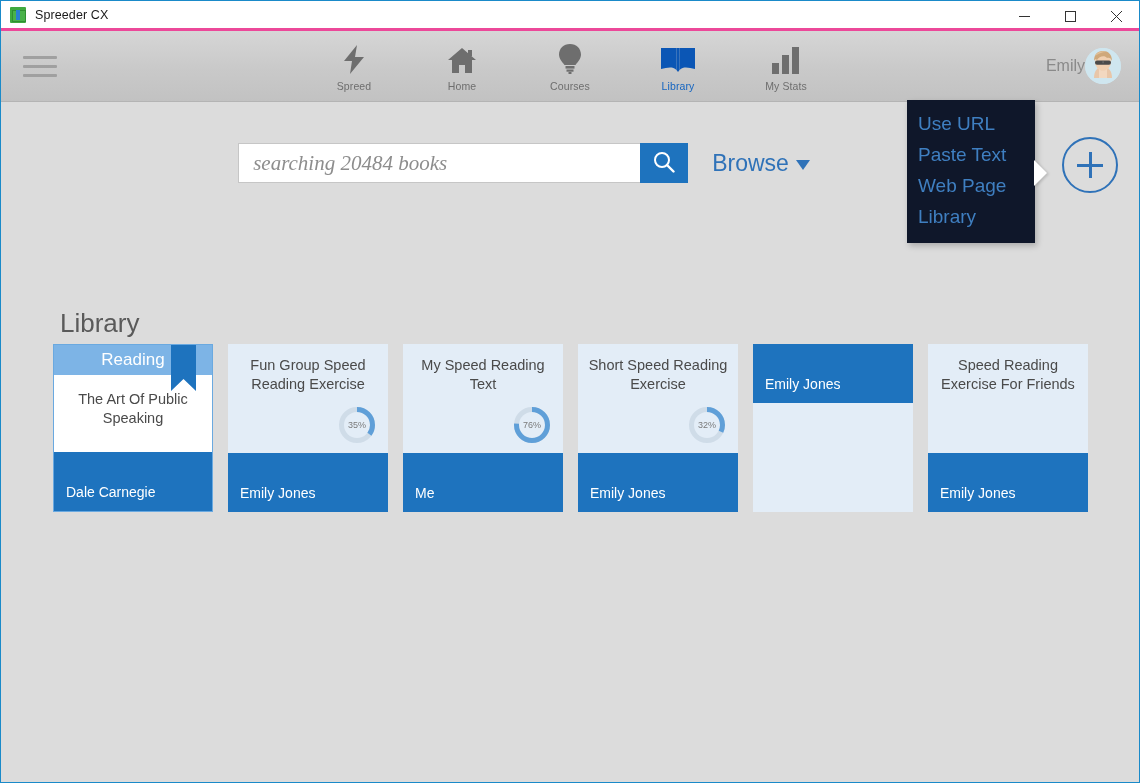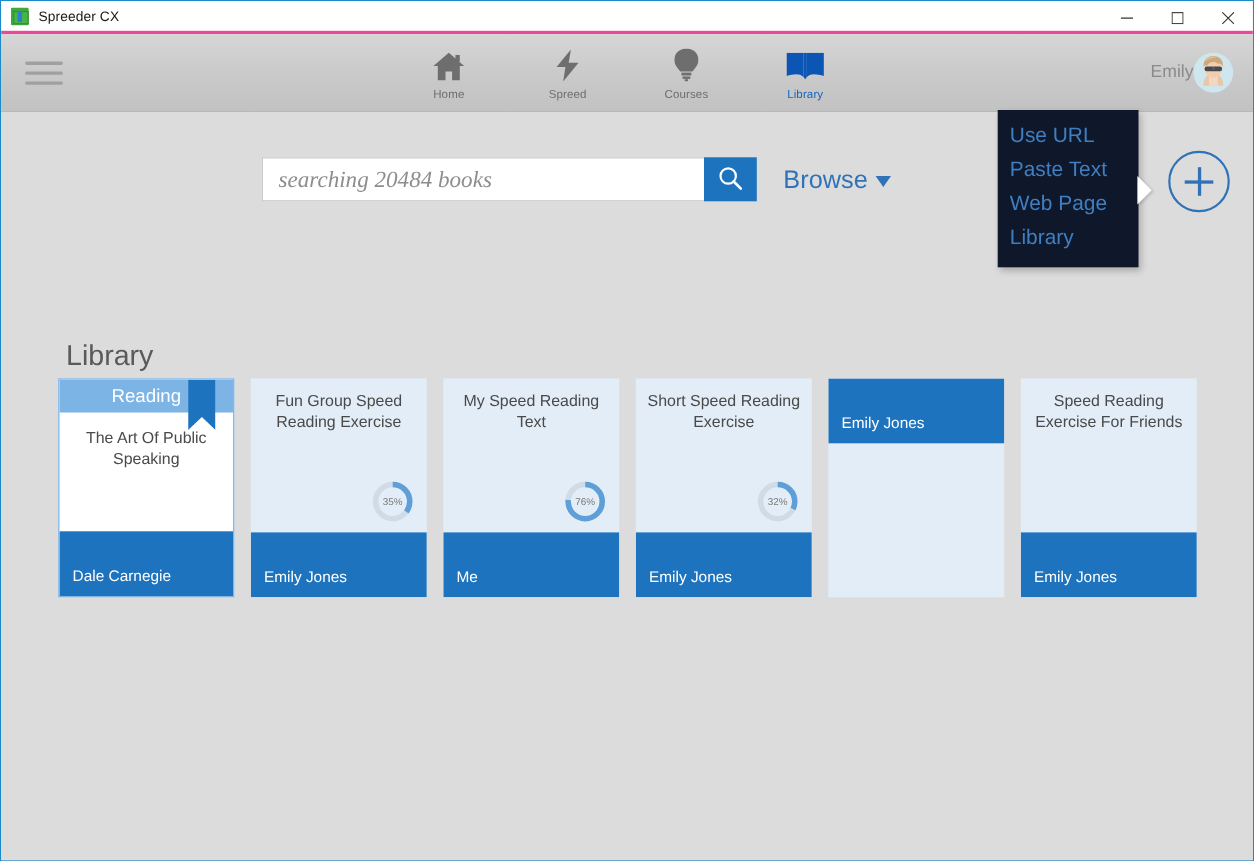--- a/index.html
+++ b/index.html
@@ -268,21 +268,21 @@
   .cards {
     position: absolute;
     left: 52px;
     top: 242px;
     display: flex;
     gap: 15px;
   }
 
   .card {
     width: 160px;
-    height: 199px;
+    height: 168px;
     background: #e3edf7;
     position: relative;
     display: flex;
     flex-direction: column;
     cursor: pointer;
     overflow: hidden;
   }
   .card.reading {
     background: #ffffff;
     border: 1px solid #6aa9e0;
@@ -377,35 +377,35 @@
     <div class="hamburger">
       <span></span>
         <span></span>
         <span></span>
     </div>
 
     <div class="nav-items">
 
       <div class="nav-item">
         <span class="nav-icon">
+          <svg width="26" height="29" viewBox="0 0 26 29">
+              <path d="M16 0 L3 16 L11 16 L9 29 L23 12 L14 12 Z" fill="#6e6e6e"></path>
+            </svg>
+        </span>
+        <span class="nav-label">Spreed</span>
+      </div>
+
+      <div class="nav-item">
+        <span class="nav-icon">
           <svg width="30" height="27" viewBox="0 0 30 27">
               <path d="M15 1 L29 13 L25 13 L25 26 L18 26 L18 18 L12 18 L12 26 L5 26 L5 13 L1 13 Z" fill="#6e6e6e"></path>
               <rect x="21" y="3" width="4" height="6" fill="#6e6e6e"></rect>
             </svg>
         </span>
         <span class="nav-label">Home</span>
-      </div>
-
-      <div class="nav-item">
-        <span class="nav-icon">
-          <svg width="26" height="29" viewBox="0 0 26 29">
-              <path d="M16 0 L3 16 L11 16 L9 29 L23 12 L14 12 Z" fill="#6e6e6e"></path>
-            </svg>
-        </span>
-        <span class="nav-label">Spreed</span>
       </div>
 
       <div class="nav-item">
         <span class="nav-icon">
           <svg width="22" height="30" viewBox="0 0 22 30">
             <path d="M11 0 C4.5 0 0 4.6 0 10.6 C0 15 3.2 18 5.5 21 L16.5 21 C18.8 18 22 15 22 10.6 C22 4.6 17.5 0 11 0 Z" fill="#6e6e6e"></path>
             <rect x="6.5" y="22" width="9" height="2.6" fill="#6e6e6e"></rect>
             <rect x="7.5" y="25.5" width="7" height="2.2" fill="#6e6e6e"></rect>
             <rect x="9.5" y="28" width="3" height="2" fill="#6e6e6e"></rect>
           </svg>
@@ -417,20 +417,30 @@
         <span class="nav-icon">
           <svg width="34" height="26" viewBox="0 0 34 26">
             <path d="M0 0 L15.5 0 L15.5 22 C11 18 6 20 0 21 Z" fill="#0b56b5"></path>
             <path d="M34 0 L18.5 0 L18.5 22 C23 18 28 20 34 21 Z" fill="#0b56b5"></path>
             <path d="M15.5 0 L18.5 0 L18.5 22 L17 24 L15.5 22 Z" fill="#0b56b5"></path>
           </svg>
         </span>
         <span class="nav-label">Library</span>
       </div>
 
+      <div class="nav-item">
+        <span class="nav-icon">
+          <svg width="28" height="27" viewBox="0 0 28 27">
+            <rect x="0" y="16" width="7" height="11" fill="#6e6e6e"></rect>
+            <rect x="10" y="8" width="7" height="19" fill="#6e6e6e"></rect>
+            <rect x="20" y="0" width="7" height="27" fill="#6e6e6e"></rect>
+          </svg>
+        </span>
+        <span class="nav-label">My Stats</span>
+      </div>
 
     </div>
 
     <div class="user-area">
       <span class="user-name">Emily</span>
       <span class="avatar">
         <svg width="36" height="36" viewBox="0 0 36 36">
           <circle cx="18" cy="18" r="18" fill="#cfe6ef"></circle>
           <path d="M9 30 C9 22 13 19 18 19 C23 19 27 22 27 30 Z" fill="#e8c6a8"></path>
           <ellipse cx="18" cy="14" rx="8" ry="9" fill="#f0cfb0"></ellipse>

